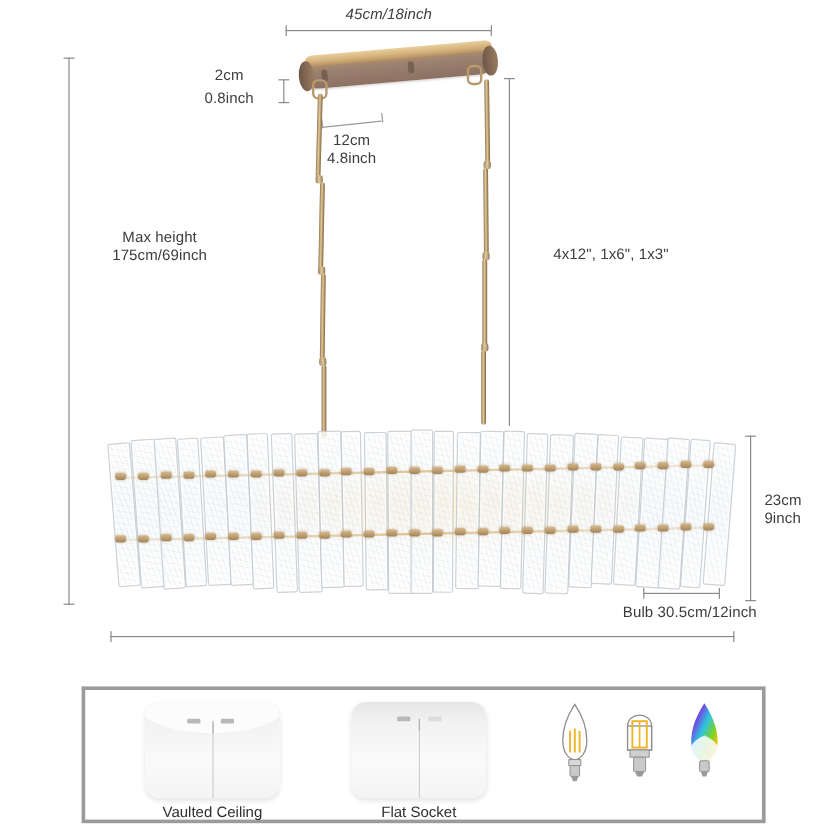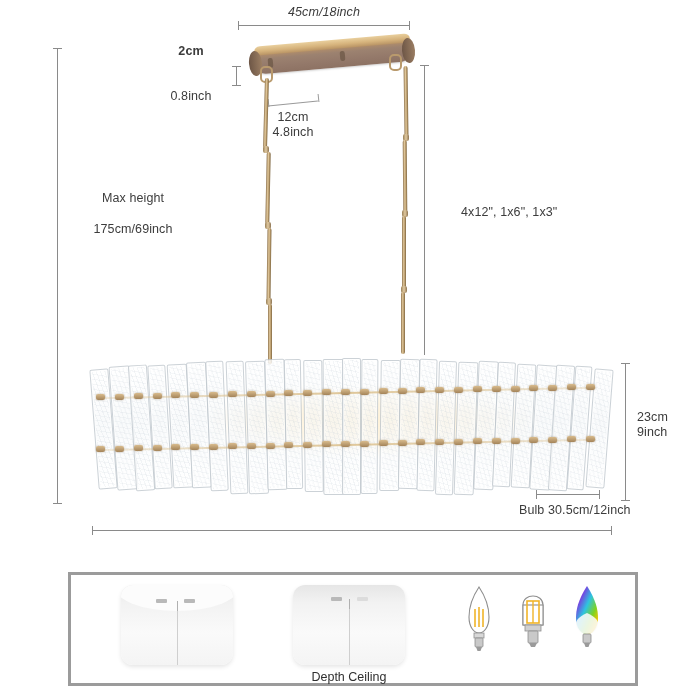--- a/index.html
+++ b/index.html
@@ -129,22 +129,22 @@
   .bulb-text{position:absolute;font-size:11px;color:#2f2f2f;white-space:nowrap;}
 </style>
 </head>
 <body>
 
 <div class="stage">
 
   <div class="dim-h" style="left:238px;top:25px;width:172px;"></div>
   <div class="lbl c" style="left:238px;top:5px;width:172px;font-style:italic;">45cm/18inch</div>
 
-  <div class="lbl c" style="left:160px;top:44px;width:62px;font-weight:bold;">2cm</div>
-  <div class="lbl c" style="left:155px;top:89px;width:72px;">0.8inch</div>
+  <div class="lbl c" style="left:160px;top:56px;width:62px;">2cm</div>
+  <div class="lbl c" style="left:155px;top:75px;width:72px;">0.8inch</div>
   <div class="dim-v" style="left:236px;top:66px;height:20px;"></div>
 
   <div class="canopy-wrap">
     <div class="canopy-body"></div>
     <div class="canopy-top"></div>
     <div class="canopy-endcap" style="left:-3px;top:15px;"></div>
     <div class="canopy-endcap" style="left:150px;top:2px;"></div>
     <div class="canopy-slot" style="left:16px;top:22px;"></div>
     <div class="canopy-slot" style="left:88px;top:15px;"></div>
     <div class="canopy-loop" style="left:8px;top:30px;"></div>
@@ -168,21 +168,21 @@
   <div class="rod" style="left:404px;top:66px;height:70px;transform:rotate(-.8deg);"></div>
   <div class="rod-joint" style="left:403px;top:134px;"></div>
   <div class="rod" style="left:403px;top:140px;height:72px;transform:rotate(-.5deg);"></div>
   <div class="rod-joint" style="left:402px;top:210px;"></div>
   <div class="rod" style="left:402px;top:216px;height:72px;"></div>
   <div class="rod-joint" style="left:401px;top:286px;"></div>
   <div class="rod" style="left:401px;top:292px;height:62px;"></div>
 
   <div class="dim-v" style="left:57px;top:48px;height:456px;"></div>
   <div class="lbl c" style="left:78px;top:191px;width:110px;">Max height</div>
-  <div class="lbl c" style="left:73px;top:222px;width:120px;">175cm/69inch</div>
+  <div class="lbl c" style="left:73px;top:206px;width:120px;">175cm/69inch</div>
 
   <div class="dim-v capless" style="left:424px;top:65px;height:290px;"></div>
   <div class="lbl l" style="left:461px;top:205px;">4x12", 1x6", 1x3"</div>
 
   <div class="fixture">
     <div class="glow"></div>
     <div class="glassband" id="slatband">
         <div class="slat" style="left: 6px; top: 29px; width: 17px; height: 118px; transform: rotate(-4.5deg);"></div>
         <div class="slat" style="left: 25.0769px; top: 26.4238px; width: 18.5867px; height: 122.361px; transform: rotate(-4.15deg);"></div>
         <div class="slat" style="left: 44.1538px; top: 24.8588px; width: 16.5911px; height: 123.776px; transform: rotate(-3.81deg);"></div>
@@ -280,28 +280,29 @@
 
   <div class="panel">
 
     <div class="ceil-card" style="left:50px;top:10px;">
       <div class="vault-roof"></div>
       <div class="ceil-split" style="left:56px;"></div>
       <div class="ceil-canopy" style="left:35px;top:14px;"></div>
       <div class="ceil-canopy" style="left:63px;top:14px;"></div>
       <div class="ceil-rod" style="left:56px;top:16px;height:10px;"></div>
     </div>
+    <div class="ceil-cap" style="left:30px;top:95px;width:152px;">Vaulted Ceiling</div>
 
     <div class="ceil-card" style="left:222px;top:10px;">
       <div class="ceil-split" style="left:56px;"></div>
       <div class="ceil-canopy" style="left:38px;top:12px;"></div>
       <div class="ceil-canopy" style="left:64px;top:12px;background:#dcdcdc;"></div>
       <div class="ceil-rod" style="left:56px;top:14px;height:10px;"></div>
     </div>
-    <div class="ceil-cap" style="left:202px;top:95px;width:152px;">Depth Ceiling</div>
+    <div class="ceil-cap" style="left:202px;top:95px;width:152px;">Flat Socket</div>
 
     <svg class="bulb-svg" style="left:388px;top:8px;" width="40" height="70" viewBox="0 0 40 70">
       <path d="M20 4 C28 16 30 26 30 34 C30 44 25 50 20 50 C15 50 10 44 10 34 C10 26 12 16 20 4 Z" fill="#ffffff" stroke="#8e8e8e" stroke-width="1.1"></path>
       <line x1="16" y1="26" x2="16" y2="44" stroke="#f0b429" stroke-width="1.6"></line>
       <line x1="20" y1="24" x2="20" y2="44" stroke="#f0b429" stroke-width="1.6"></line>
       <line x1="24" y1="26" x2="24" y2="44" stroke="#f0b429" stroke-width="1.6"></line>
       <rect x="15" y="50" width="10" height="5" fill="#d8d8d8" stroke="#8e8e8e" stroke-width=".8"></rect>
       <rect x="16" y="55" width="8" height="9" rx="1" fill="#c9c9c9" stroke="#8e8e8e" stroke-width=".8"></rect>
       <path d="M17 64 h6 l-1.5 4 h-3 Z" fill="#9a9a9a"></path>
     </svg>

